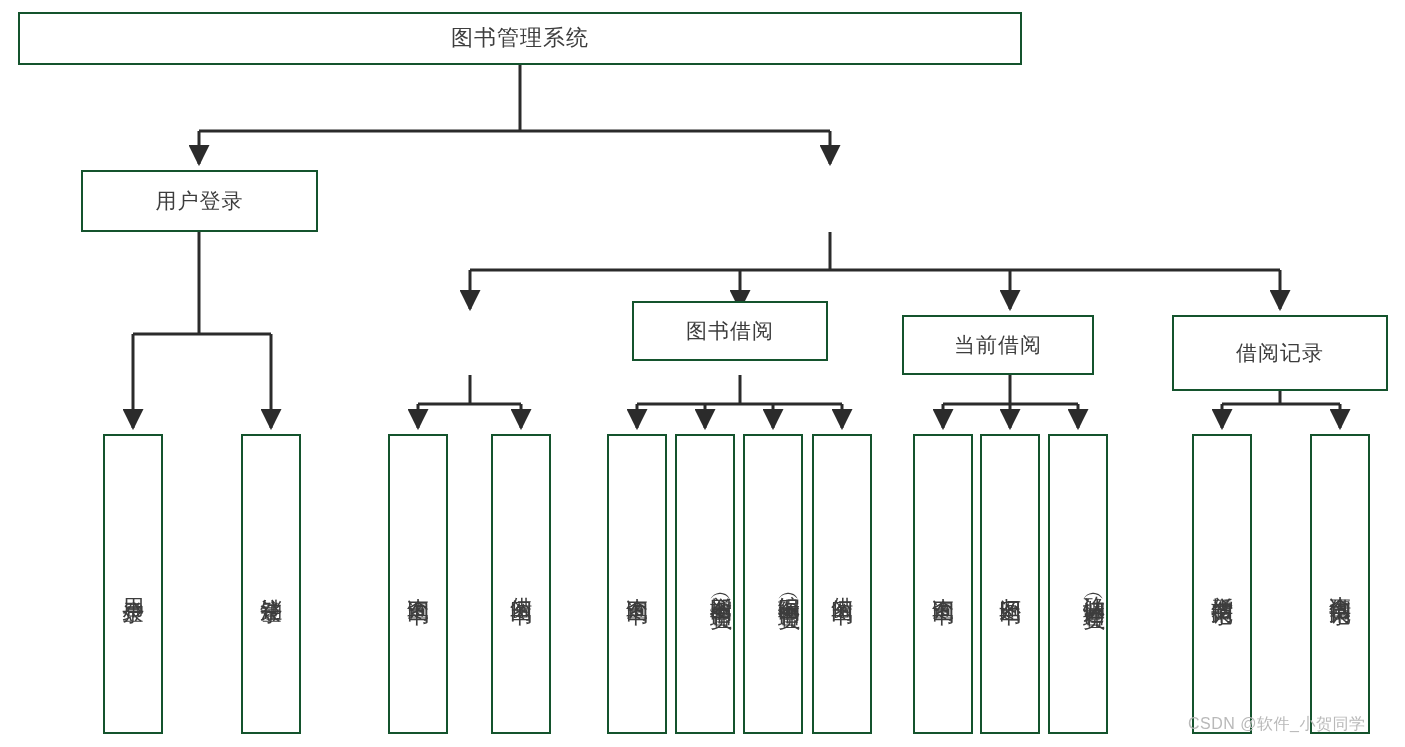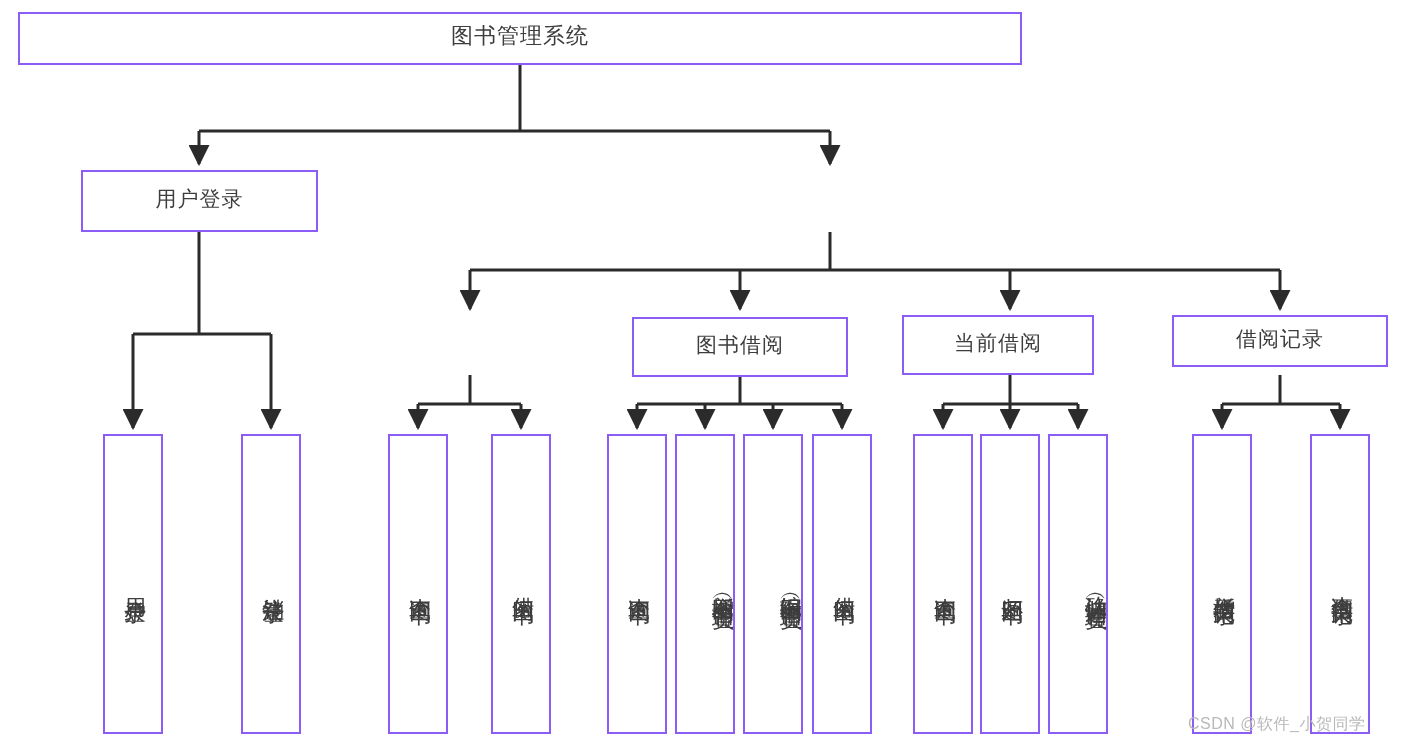--- a/index.html
+++ b/index.html
@@ -19,28 +19,27 @@
     position: absolute;
     left: 0;
     top: 0;
     width: 1405px;
     height: 747px;
     pointer-events: none;
   }
   .node {
     position: absolute;
     box-sizing: border-box;
-    border: 2px solid #8b5cf6;
+    border: 2px solid #14532d;
     background: #ffffff;
     color: #3d3d3d;
     display: flex;
     align-items: center;
     justify-content: center;
     overflow: hidden;
-    font-family: Liberation Mono, monospace;
   }
   .node.h {
     font-size: 21px;
     letter-spacing: 1px;
     line-height: 1.1;
     text-align: center;
   }
   .node.root {
     font-size: 22px;
   }
@@ -122,23 +121,23 @@
       <path d="M 1222 404 L 1340 404"></path>
       <path d="M 1222 404 L 1222 428" marker-end="url(#arrow)"></path>
       <path d="M 1340 404 L 1340 428" marker-end="url(#arrow)"></path>
     </g>
   </svg>
 
   <div class="node h root" style="left:18px; top:12px; width:1004px; height:53px;">图书管理系统</div>
 
   <div class="node h" style="left:81px; top:170px; width:237px; height:62px;">用户登录</div>
 
-  <div class="node h" style="left:632px; top:317px; width:216px; height:60px;">图书借阅</div>
+  <div class="node h" style="left:632px; top:301px; width:196px; height:60px;">图书借阅</div>
   <div class="node h" style="left:902px; top:315px; width:192px; height:60px;">当前借阅</div>
-  <div class="node h" style="left:1172px; top:315px; width:216px; height:52px;">借阅记录</div>
+  <div class="node h" style="left:1172px; top:315px; width:216px; height:76px;">借阅记录</div>
 
   <div class="node v mid" style="left:103px; top:434px; width:60px; height:300px;">用户登录</div>
   <div class="node v mid" style="left:241px; top:434px; width:60px; height:300px;">注销登录</div>
 
   <div class="node v mid" style="left:388px; top:434px; width:60px; height:300px;">查询图书</div>
   <div class="node v mid" style="left:491px; top:434px; width:60px; height:300px;">借阅图书</div>
 
   <div class="node v mid" style="left:607px; top:434px; width:60px; height:300px;">查询图书</div>
   <div class="node v" style="left:675px; top:434px; width:60px; height:300px;">新增图书（管理员）</div>
   <div class="node v" style="left:743px; top:434px; width:60px; height:300px;">编辑图书（管理员）</div>

